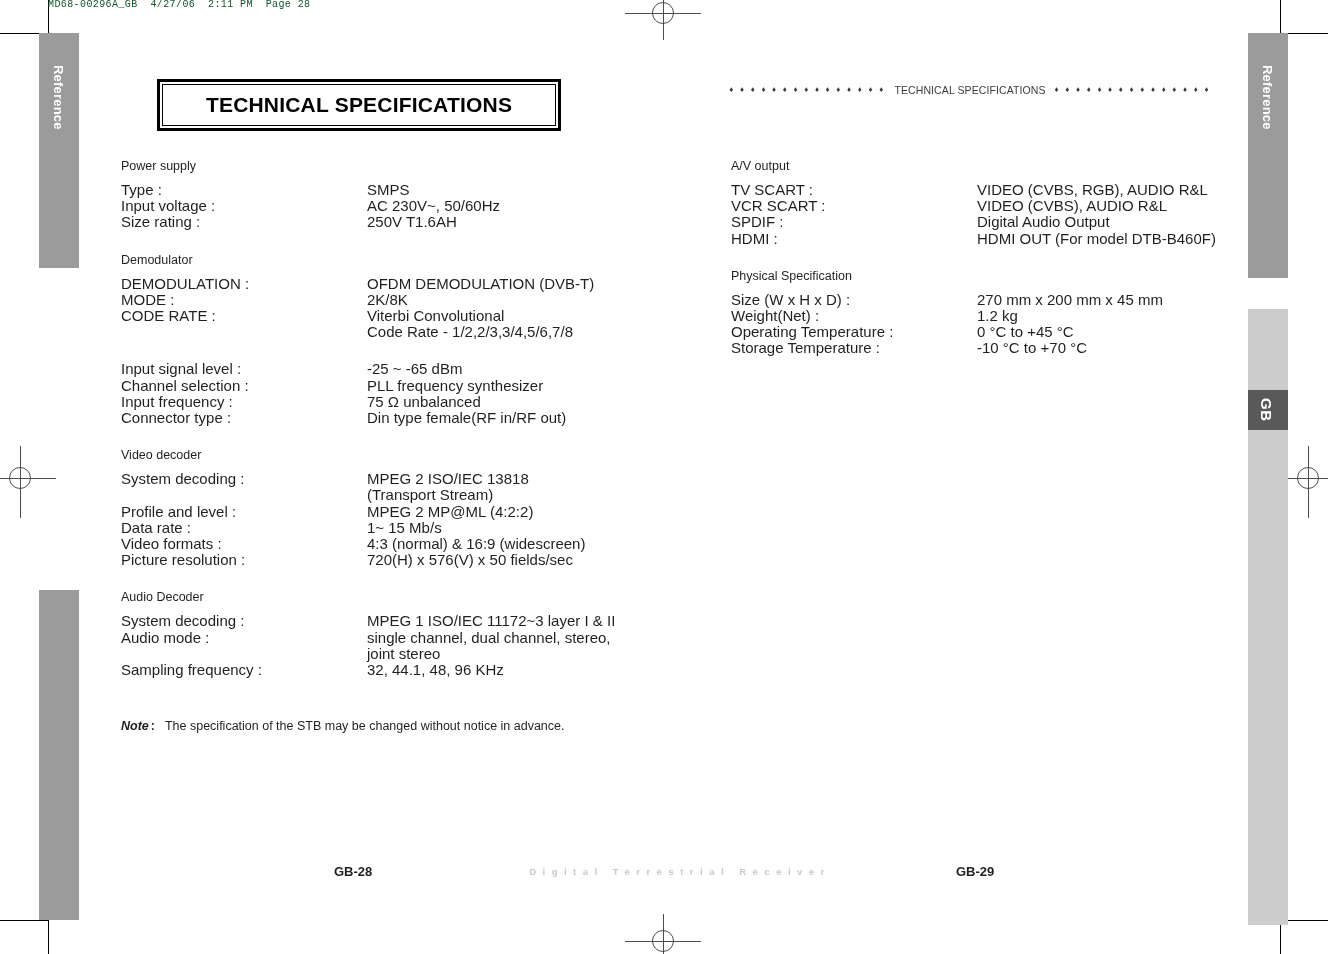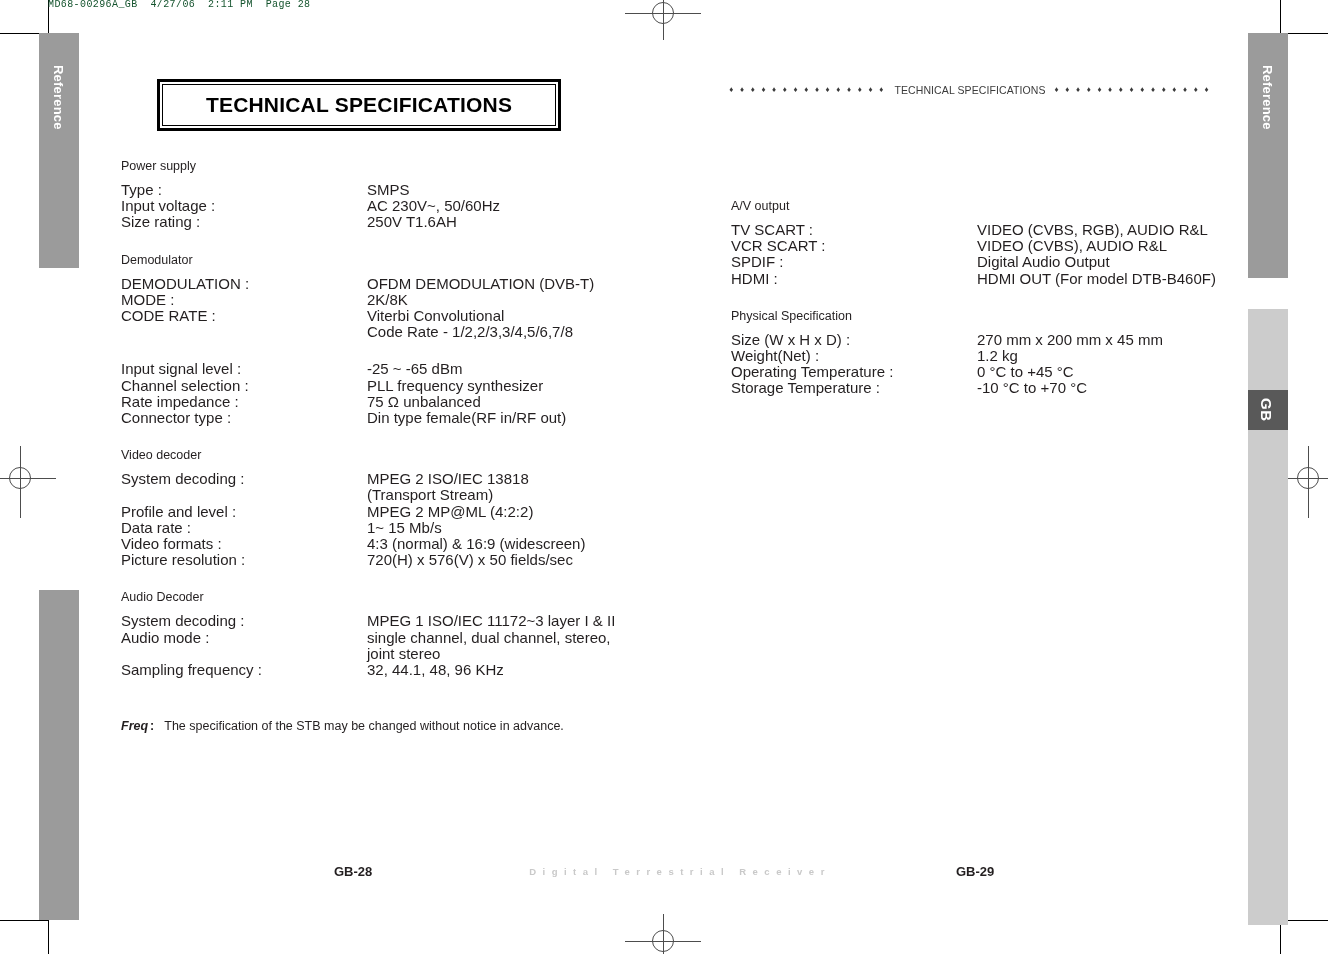--- a/index.html
+++ b/index.html
@@ -138,21 +138,21 @@
     white-space: nowrap;
     color: #3b3b3b;
   }
 
   
   .col {
     position: absolute;
     top: 158px;
   }
   .col-left  { left: 121px; width: 470px; }
-  .col-right { left: 731px; width: 470px; margin-top: 40px; }
+  .col-right { left: 731px; width: 470px; }
 
   .spec-group { margin-bottom: 0; }
   .group-title {
     font-size: 12.5px;
     font-weight: normal;
     color: #231f20;
     line-height: 16px;
     margin: 0 0 8px 0;
   }
   .spec-row {
@@ -316,21 +316,21 @@
     <div class="spec-group">
       <div class="spec-row">
         <span class="spec-label">Input signal level :</span>
         <span class="spec-value"><span>-25 ~ -65 dBm</span></span>
       </div>
       <div class="spec-row">
         <span class="spec-label">Channel selection :</span>
         <span class="spec-value"><span>PLL frequency synthesizer</span></span>
       </div>
       <div class="spec-row">
-        <span class="spec-label">Rate impedance :</span>
+        <span class="spec-label">Input frequency :</span>
         <span class="spec-value"><span>75 Ω unbalanced</span></span>
       </div>
       <div class="spec-row">
         <span class="spec-label">Connector type :</span>
         <span class="spec-value"><span>Din type female(RF in/RF out)</span></span>
       </div>
     </div>
     <div style="height: 21px;"></div>
     <div class="spec-group">
       <div class="group-title">Video decoder</div>
@@ -409,20 +409,20 @@
         <span class="spec-value"><span>0 °C to +45 °C</span></span>
       </div>
       <div class="spec-row">
         <span class="spec-label">Storage Temperature :</span>
         <span class="spec-value"><span>-10 °C to +70 °C</span></span>
       </div>
     </div>
   </div>
 
 <div class="note-line">
-  <span class="note-word">Freq</span>
+  <span class="note-word">Note</span>
   <span class="note-colon">:</span>
   <span class="note-text">The specification of the STB may be changed without notice in advance.</span>
 </div>
 
 <div class="folio folio-left">GB-28</div>
 <div class="footer-brand">Digital Terrestrial Receiver</div>
 <div class="folio folio-right">GB-29</div>
 
 </body></html>

